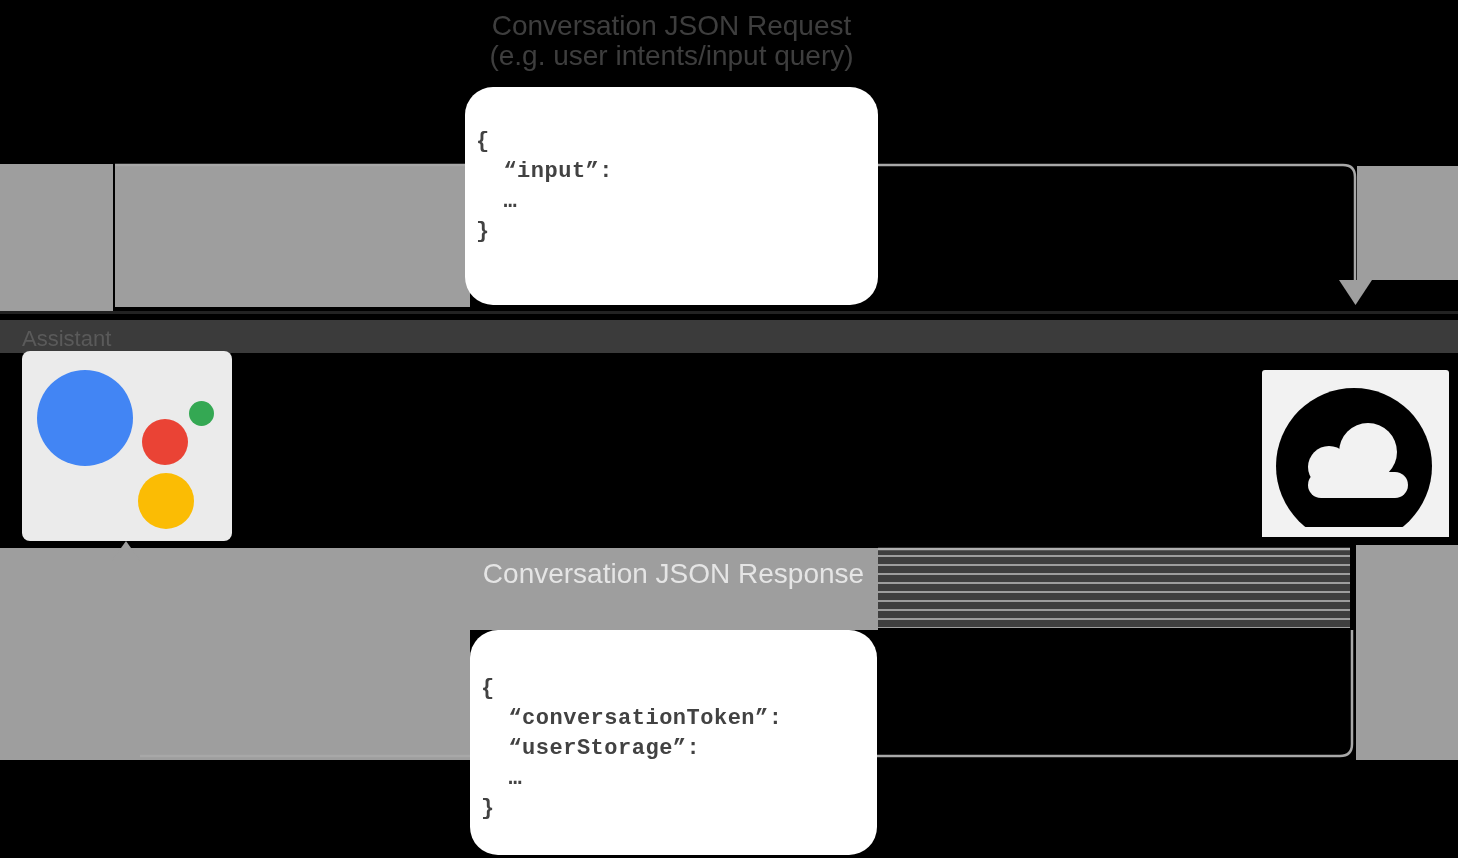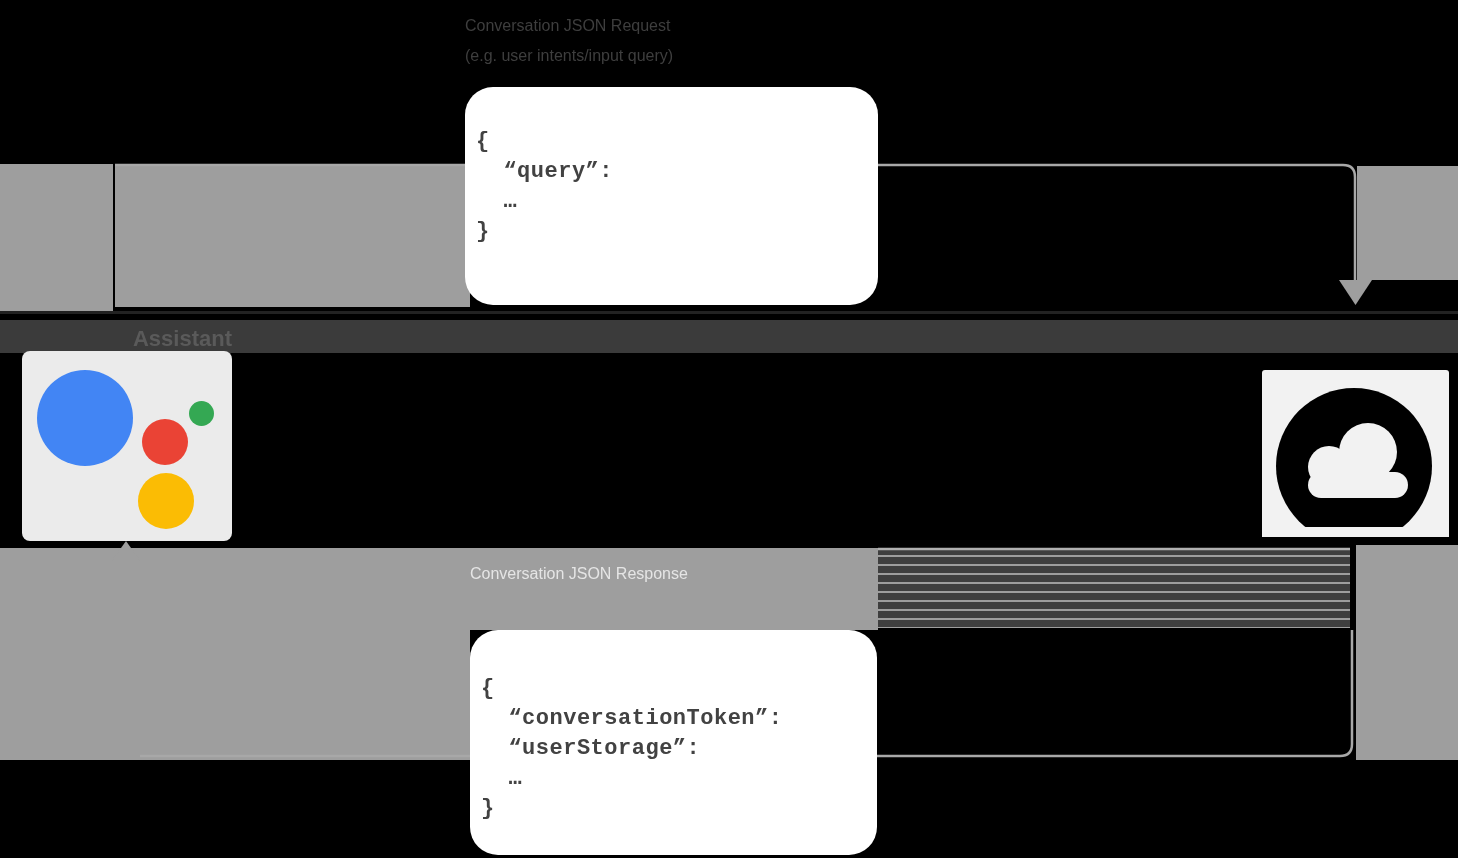--- a/index.html
+++ b/index.html
@@ -18,22 +18,22 @@
   #stripes{
     left:878px;top:548px;width:472px;height:80px;z-index:1;
     background:repeating-linear-gradient(to bottom,#3f3f3f 0px,#3f3f3f 7px,#9e9e9e 7px,#9e9e9e 9px);
   }
   #blockBR{left:1356px;top:545px;width:102px;height:215px;z-index:1;}
   #arrow-svg{left:0;top:0;width:1458px;height:858px;z-index:2;}
   
   #band-top-edge{left:0;top:311px;width:1458px;height:3px;background:#222;z-index:3;}
   #label-band{left:0;top:320px;width:1458px;height:33px;background:#3b3b3b;z-index:3;}
   .actor-label{
-    top:324px;height:29px;line-height:29px;text-align:right;
-    font-size:22px;color:#5a5a5a;z-index:4;font-weight:bold;
+    top:324px;height:29px;line-height:29px;text-align:left;
+    font-size:22px;color:#5a5a5a;z-index:4;
   }
   #actor-left-label{left:22px;width:210px;}
   #actor-right-label{left:1262px;width:187px;}
   
   #assistant-tile{left:22px;top:351px;width:210px;height:190px;background:#ebebeb;border-radius:8px;z-index:5;}
   #fulfillment-tile{left:1262px;top:370px;width:187px;height:167px;background:#f2f2f2;border-radius:3px;z-index:5;}
   .dot{position:absolute;border-radius:50%;}
   #ga-blue{left:15px;top:19px;width:96px;height:96px;background:#4285f4;}
   #ga-red{left:120px;top:68px;width:46px;height:46px;background:#ea4335;}
   #ga-green{left:167px;top:50px;width:25px;height:25px;background:#34a853;}
@@ -41,21 +41,21 @@
   
   .json-box{background:#fff;border-radius:28px;z-index:6;}
   #request-box{left:465px;top:87px;width:413px;height:218px;padding:40px 0 0 11px;box-sizing:border-box;}
   #response-box{left:470px;top:630px;width:407px;height:225px;padding:44px 0 0 11px;box-sizing:border-box;}
   .code-line{
     font-family:"Liberation Mono","DejaVu Sans Mono",monospace;
     font-weight:700;font-size:22px;line-height:30px;letter-spacing:.5px;
     color:#424242;white-space:pre;
   }
   
-  .flow-label{font-size:16px;line-height:30px;z-index:4;}
+  .flow-label{text-align:center;font-size:28px;line-height:30px;z-index:4;}
   #request-label{left:465px;top:11px;width:413px;color:#3e3e3e;}
   #response-label{left:470px;top:558px;width:407px;color:#e5e5e5;line-height:31px;}
 </style>
 </head>
 <body>
 
 <div id="canvas">
 
   <div class="abs gray" id="blockA"></div>
   <div class="abs gray" id="blockB"></div>
@@ -96,21 +96,21 @@
     </svg>
   </div>
 
   <div class="abs flow-label" id="request-label">
     <div>Conversation JSON Request</div>
     <div>(e.g. user intents/input query)</div>
   </div>
 
   <div class="abs json-box" id="request-box">
     <div class="code-line">{</div>
-    <div class="code-line">  “query”:</div>
+    <div class="code-line">  “input”:</div>
     <div class="code-line">  …</div>
     <div class="code-line">}</div>
   </div>
 
   <div class="abs flow-label" id="response-label">
     <div>Conversation JSON Response</div>
   </div>
 
   <div class="abs json-box" id="response-box">
     <div class="code-line">{</div>

